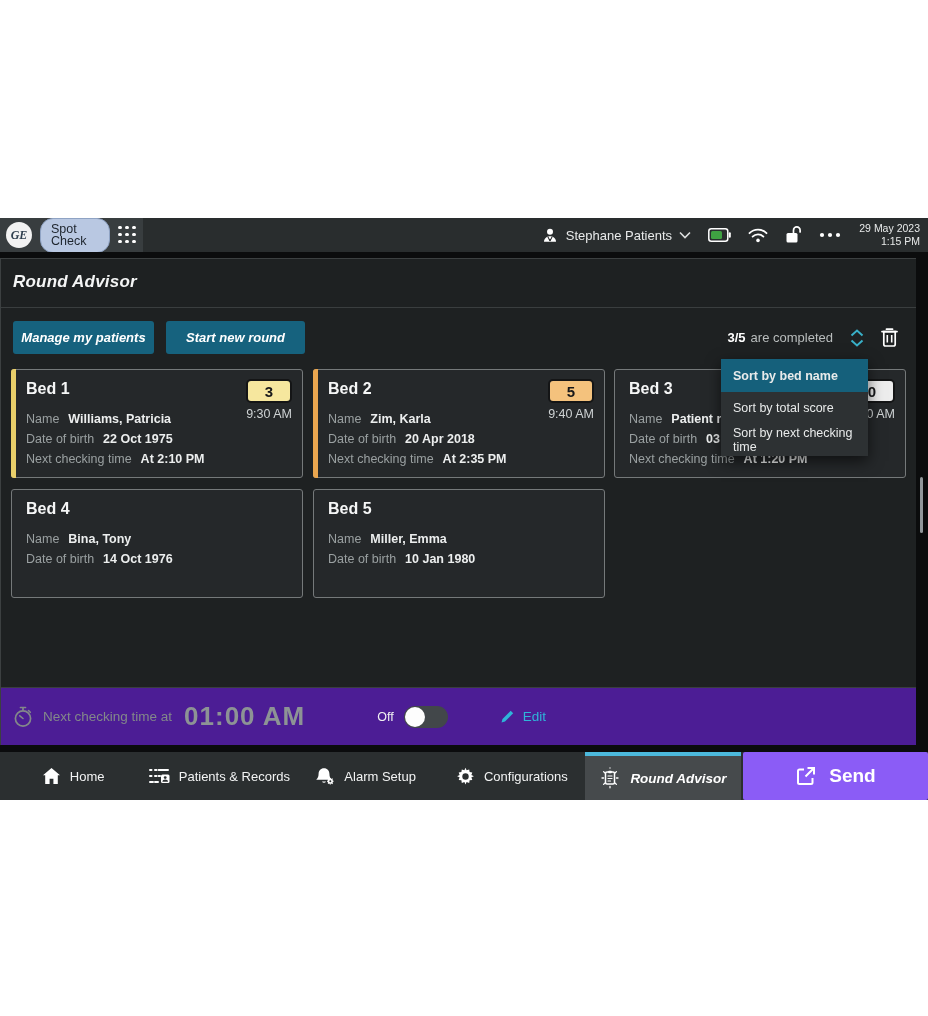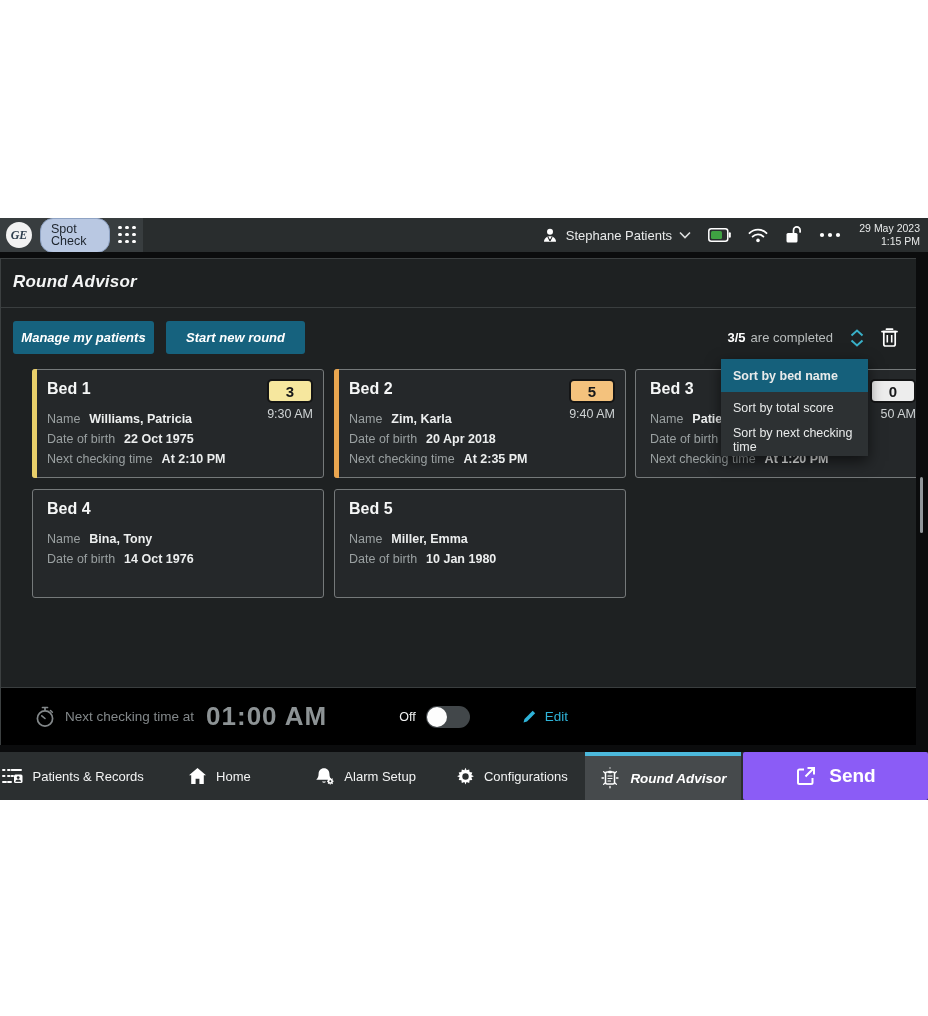--- a/index.html
+++ b/index.html
@@ -36,37 +36,37 @@
   .btn-manage { left:12px; width:141px; }
   .btn-start { left:165px; width:139px; }
 
   .completed-group { position:absolute; right:18px; top:62px; height:33px; display:flex; align-items:center; gap:15px; }
   .completed-text { font-size:13px; color:#b9bdbd; }
   .completed-text b { color:#fff; font-weight:bold; margin-right:5px; }
   .sort-toggle { cursor:pointer; }
   .trash-btn { cursor:pointer; }
 
   
-  .card { position:absolute; width:292px; height:109px; background:#25282a; border:1px solid #75797a; border-radius:3px; padding:10px 12px 10px 14px;margin-left:21px; }
+  .card { position:absolute; width:292px; height:109px; background:#25282a; border:1px solid #75797a; border-radius:3px; padding:10px 12px 10px 14px; }
   .card .accent { position:absolute; left:-1px; top:-1px; bottom:-1px; width:5px; border-radius:3px 0 0 3px; }
   .card-title { color:#f5f6f6; font-size:16px; font-weight:bold; }
   .badge { position:absolute; right:10px; top:9px; width:46px; height:24px; border:2px solid #141516; border-radius:5px; color:#17181a; font-size:15px; font-weight:bold; display:flex; align-items:center; justify-content:center; }
   .badge-time { position:absolute; right:10px; top:37px; color:#cfd3d4; font-size:12.5px; }
   .card-row { display:flex; gap:9px; margin-top:6px; font-size:12.5px; white-space:nowrap; overflow:hidden; }
   .card-row .lbl { color:#9aa0a1; }
   .card-row .val { color:#eceeee; font-weight:bold; }
   .card-rows { margin-top:14px; }
 
   
   .sort-menu { position:absolute; left:720px; top:100px; width:147px; background:#2d3133; z-index:20; box-shadow:0 5px 14px rgba(0,0,0,.6); }
   .sort-item { height:32px; display:flex; align-items:center; padding:0 12px; color:#e9ebeb; font-size:12.5px; cursor:pointer; }
   .sort-item.selected { background:#15607b; font-weight:bold; height:33px; }
 
   
-  .timer-bar { position:absolute; left:0; bottom:0; width:100%; height:58px; background:#000000; border-top:1px solid #3a3e3f; display:flex; align-items:center;padding-left:22px; }
+  .timer-bar { position:absolute; left:0; bottom:0; width:100%; height:58px; background:#4c1d95; border-top:1px solid #3a3e3f; display:flex; align-items:center; }
   .timer-label { color:#83888a; font-size:13.5px; margin-left:10px; }
   .timer-time { color:#8d9395; font-size:26px; font-weight:bold; letter-spacing:1px; margin-left:12px; }
   .toggle-group { display:flex; align-items:center; gap:10px; margin-left:72px; }
   .toggle-label { color:#f0f1f1; font-size:12.5px; }
   .toggle { width:44px; height:22px; border-radius:11px; background:#42474a; position:relative; cursor:pointer; }
   .toggle .knob { position:absolute; left:1px; top:1px; width:20px; height:20px; border-radius:50%; background:#fdfdfd; }
   .edit-group { display:flex; align-items:center; gap:8px; margin-left:52px; cursor:pointer; }
   .edit-label { color:#2fb4d9; font-size:13.5px; }
   .timer-bar .icon-stopwatch { margin-left:12px; }
 
@@ -306,37 +306,37 @@
   <div class="right-strip">
     <div class="scroll-thumb"></div>
   </div>
 
   <div class="strip s2"></div>
 
   <div class="navbar">
     <div class="nav-items">
       <div class="nav-item">
         <span class="icon">
+          <svg width="19" height="18" viewBox="0 0 19 18">
+              <path d="M9.5 1 L18 8.2 h-2.2 V17 h-4.4 v-5.2 h-3.8 V17 H3.2 V8.2 H1 z" fill="#fff"></path>
+            </svg>
+        </span>
+        <span>Home</span>
+      </div>
+      <div class="nav-item">
+        <span class="icon">
           <svg width="21" height="18" viewBox="0 0 21 18">
               <path d="M1 3 h3 M6 3 h13 M1 9 h3 M6 9 h5" stroke="#fff" stroke-width="2" stroke-linecap="round" stroke-dasharray="1.5 2.2 20 0"></path>
               <path d="M1 15 h3 M6 15 h3" stroke="#fff" stroke-width="2" stroke-linecap="round"></path>
               <rect x="12" y="7.5" width="8.5" height="8.5" rx="1.5" fill="#fff"></rect>
               <circle cx="16.2" cy="10.6" r="1.4" fill="#2b2f30"></circle>
               <path d="M13.4 14.8 c0-1.6 1.3-2.4 2.8-2.4 s2.8 .8 2.8 2.4 z" fill="#2b2f30"></path>
             </svg>
         </span>
         <span>Patients &amp; Records</span>
-      </div>
-      <div class="nav-item">
-        <span class="icon">
-          <svg width="19" height="18" viewBox="0 0 19 18">
-              <path d="M9.5 1 L18 8.2 h-2.2 V17 h-4.4 v-5.2 h-3.8 V17 H3.2 V8.2 H1 z" fill="#fff"></path>
-            </svg>
-        </span>
-        <span>Home</span>
       </div>
       <div class="nav-item">
         <span class="icon">
           <svg width="20" height="19" viewBox="0 0 20 19">
               <path d="M9 1.2 c-3.4 0-5.4 2.6-5.4 5.6 0 3.4-1.2 4.8-2.4 5.9 h15.6 c-1.2-1.1-2.4-2.5-2.4-5.9 0-3-2-5.6-5.4-5.6 z" fill="#fff"></path>
               <path d="M7 14.5 a2.2 2.2 0 0 0 4 0" fill="#fff"></path>
               <g>
                 <circle cx="15.3" cy="14.2" r="2.6" fill="#fff"></circle>
                 <circle cx="15.3" cy="14.2" r="1" fill="#2b2f30"></circle>
                 <path d="M15.3 10.9 v1 M15.3 16.5 v1 M12 14.2 h1 M17.6 14.2 h1 M13 11.9 l.7 .7 M16.9 16.1 l.7 .7 M13 16.5 l.7-.7 M16.9 12.3 l.7-.7" stroke="#fff" stroke-width="1.1"></path>

